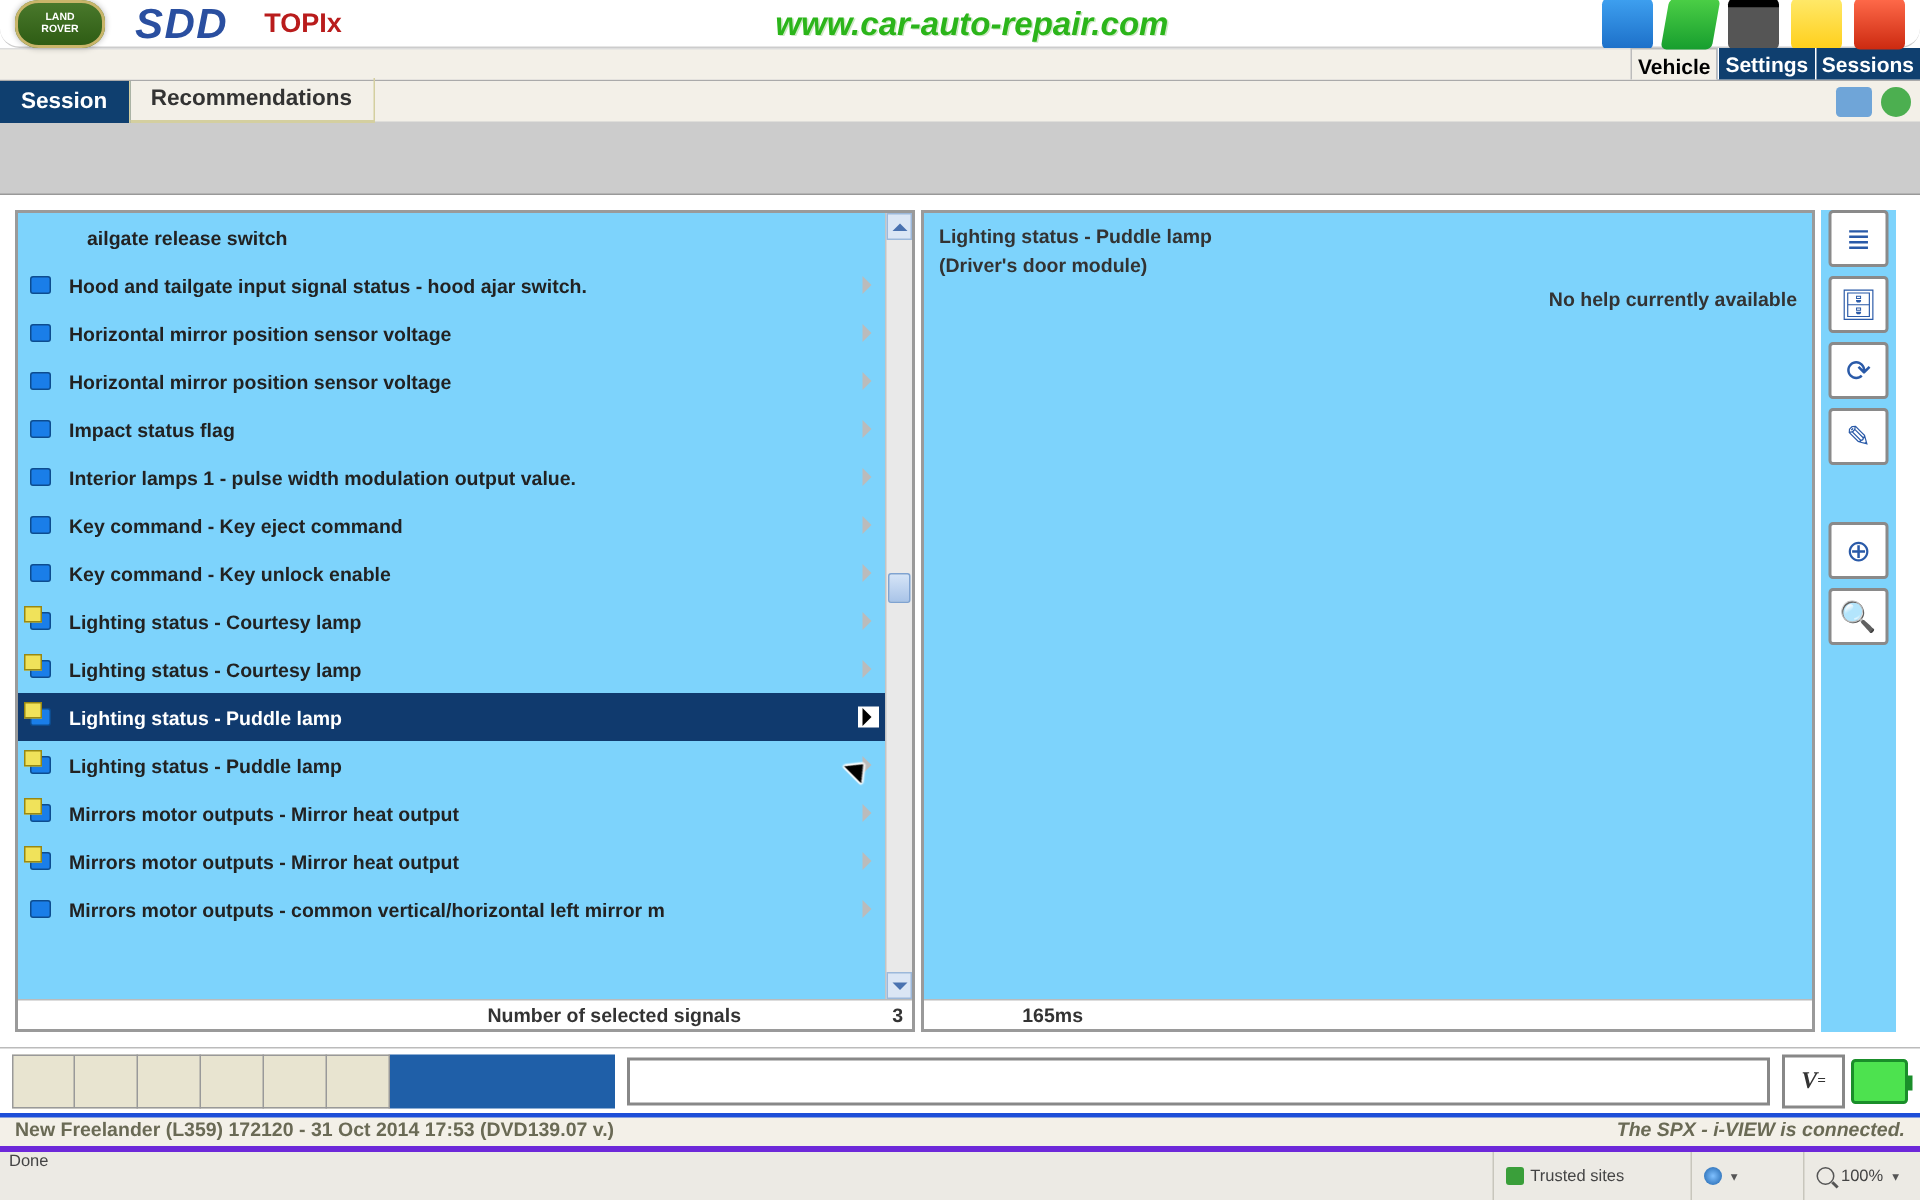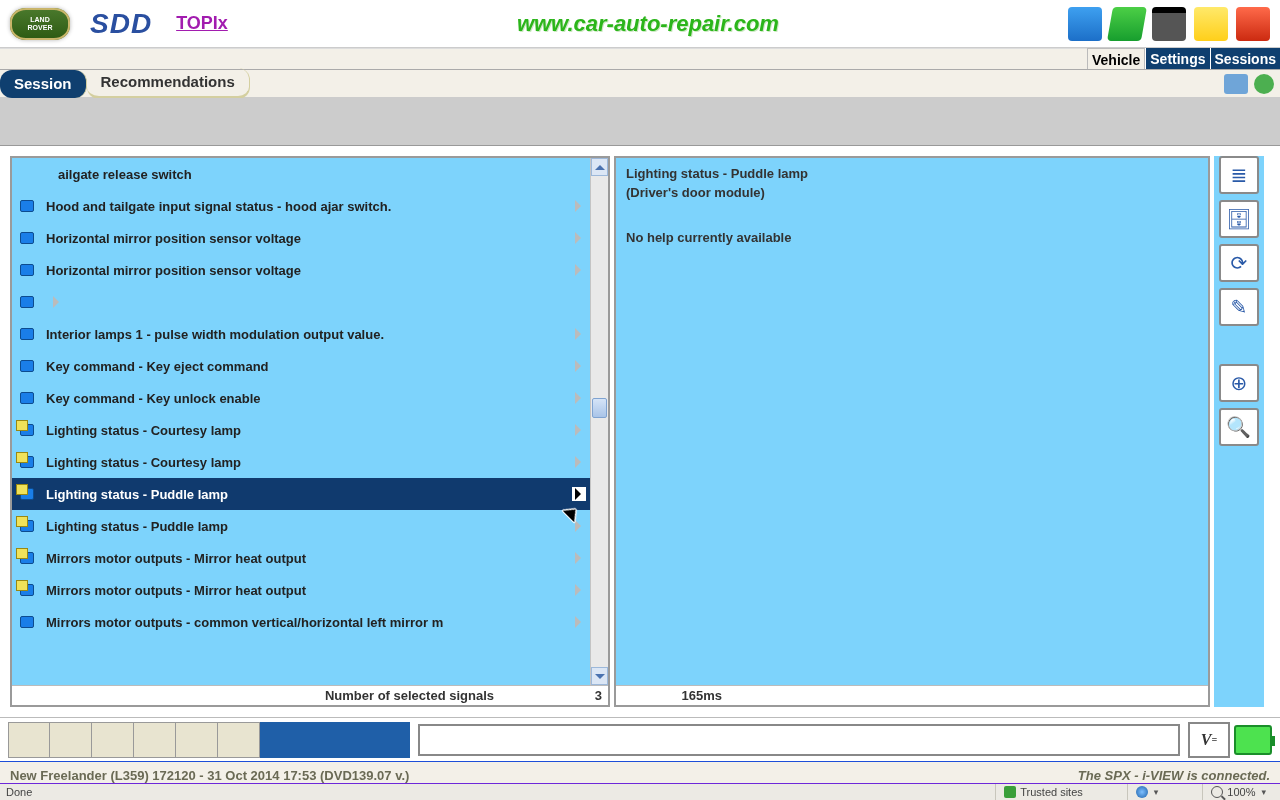--- a/index.html
+++ b/index.html
@@ -5,34 +5,34 @@
   * { box-sizing: border-box; margin: 0; padding: 0; }
   body {
     width: 1280px; height: 800px; overflow: hidden;
     font-family: Arial, Helvetica, sans-serif;
     font-size: 12px; color: #333;
     background: #fff;
     display: flex; flex-direction: column;
   }
   
   .header {
-    height: 48px; display: flex; align-items: center; padding: 4px 10px;
-    border-bottom: 1px solid #ccc; background: #fff;
+    height: 32px; display: flex; align-items: center; padding: 4px 10px;
+    border-bottom: 1px solid #ccc; background: #fff; border-radius: 13px;
   }
   .logo {
     width: 60px; height: 32px; border-radius: 16px/14px;
     background: linear-gradient(#4b7a2d,#2c5a12); position: relative;
     box-shadow: inset 0 0 0 2px #c9b56a, 0 0 4px rgba(0,0,0,.3);
   }
   .logo::after {
     content: "LAND\aROVER"; white-space: pre; color: #fff; font: 700 7px/8px Arial;
     position: absolute; inset: 0; display: flex; align-items: center; justify-content: center; text-align:center;
   }
   .sdd { font: italic 700 28px Arial; color: #2a4fa0; margin-left: 20px; letter-spacing: 1px; }
-  .topix { font: 700 18px Arial; color: #a21caf; margin-left: 24px; text-decoration: underline; }
+  .topix { font: 700 18px Arial; color: #b91c1c; margin-left: 24px; }
   .watermark {
     flex: 1; text-align: center;
     font: italic 700 22px "Comic Sans MS", Arial; color: #2bb51a;
     text-shadow: 1px 1px 0 #cde8c4;
   }
   .header-icons { display: flex; gap: 8px; }
   .hicon { width: 34px; height: 34px; border-radius: 4px; }
   .hicon.i1 { background: linear-gradient(#3ea0f0,#1c6fc8); }
   .hicon.i2 { background: linear-gradient(#4ccf46,#179e2e); transform: skewX(-10deg); }
   .hicon.i3 { background: #555; border-top: 6px solid #000; }
@@ -52,21 +52,20 @@
   .topnav-tab.a { background: #f3f0e8; color: #000; border:1px solid #bbb; border-bottom:none; }
 
   
   .secnav {
     height: 28px; display: flex; align-items: center; background: #f3f0e8;
     border-bottom: 1px solid #ccc; padding-right: 6px;
   }
   .sectab {
     padding: 0 14px; font: 700 15px/28px Arial; color: #333;
     border-right: 1px solid #d4cfa0;
-    border-radius: 12px;
   }
   .sectab.active { background: #0f3f6f; color: #fff; }
   .sectab.recs { border-bottom: 3px solid #d4cfa0; }
   .secnav-spacer { flex: 1; }
   .secnav-icon { width: 20px; height: 20px; margin-left: 6px; border-radius: 50%; }
   .secnav-icon.cam { background: #6fa5d8; border-radius: 3px; width:24px; position:relative; }
   .secnav-icon.dot { background: #4caf50; }
 
   
   .band { height: 48px; background: #ccc; border-bottom: 1px solid #999; }
@@ -127,21 +126,21 @@
     height: 20px; border-top: 1px solid #bbb; display: flex; align-items: center;
     padding: 0 6px; font: 700 13px Arial; background: #fff;
   }
   .statline .lbl { flex: 1; text-align: right; padding-right: 8px; }
   .statline .val { width: 100px; text-align: right; }
   .col.right .statline .lbl { text-align: right; }
 
   
   .detail { flex: 1; padding: 8px 10px; font: 700 13px Arial; overflow:hidden; }
   .detail .dline { margin-bottom: 4px; }
-  .detail .nohelp { margin-top: 30px; }
+  .detail .nohelp { margin-top: 8px; text-align: right; }
 
   
   .sbtn {
     width: 40px; height: 38px; border: 2px solid #8a8a8a; border-radius: 3px;
     background: #fff; display: flex; align-items: center; justify-content: center;
     font-size: 20px; color: #2a5aa8;
   }
   .sbtn.gap { margin-top: 32px; }
 
   
@@ -155,30 +154,30 @@
   .bluebar { width: 150px; height: 36px; background: #1f5fa8; margin-left:0; }
   .binput { flex: 1; height: 32px; border: 2px solid #888; margin: 0 8px; background:#fff; }
   .vdbl { width: 42px; height: 36px; border: 2px solid #888; display:flex;align-items:center;justify-content:center;
     font: italic 700 16px "Times New Roman"; }
   .batt { width: 38px; height: 30px; border: 2px solid #1a8e2a; border-radius: 3px;
     background: #4de24f; margin-left: 4px; position:relative; }
   .batt::after{content:"";position:absolute;right:-5px;top:9px;width:4px;height:10px;background:#1a8e2a;}
 
   
   .infostrip {
-    height: 22px; background: #f3f0e8; border-top: 1px solid #1d4ed8;
-    display: flex; align-items: flex-end; padding: 0 10px;
+    height: 22px; background: #f3f0e8; border-top: 3px solid #1d4ed8;
+    display: flex; align-items: flex-start; padding: 0 10px;
     font: 700 13px Arial; color: #6a6a55;
   }
   .infostrip .r { margin-left: auto; font-style: italic; }
 
   
   .browserbar {
-    height: 17px; background: #eceae4; border-top: 1px solid #6d28d9;
-    display: flex; align-items: center; font: 11px Tahoma, Arial; color: #444;
+    height: 36px; background: #eceae4; border-top: 4px solid #6d28d9;
+    display: flex; align-items: flex-start; font: 11px Tahoma, Arial; color: #444;
     padding: 0 6px;
   }
   .bsp { flex: 1; }
   .bseg { display: flex; align-items: center; gap: 4px; padding: 0 8px; border-left: 1px solid #c8c6bc; height: 100%; margin-left: 36px; }
   .shield { width:12px; height:12px; background: #3a9f3a; border-radius:2px; }
   .globe { width:12px; height:12px; background: radial-gradient(#7fc0ff,#1a5fa8); border-radius:50%; }
   .drop::after { content:"▾"; font-size:9px; margin-left:2px; color:#555; }
   .zoomglass { width:12px;height:12px;border:1.5px solid #555;border-radius:50%;position:relative;}
   .zoomglass::after{content:"";position:absolute;width:5px;height:1.5px;background:#555;right:-4px;bottom:-1px;transform:rotate(45deg);}
 
@@ -244,20 +243,21 @@
             <span class="txt">Horizontal mirror position sensor voltage</span>
             <span class="chev"></span>
           </div>
           <div class="row">
             <span class="ricon"></span>
             <span class="txt">Horizontal mirror position sensor voltage</span>
             <span class="chev"></span>
           </div>
           <div class="row">
             <span class="ricon"></span>
+            <span class="txt">Impact status flag</span>
             <span class="chev"></span>
           </div>
           <div class="row">
             <span class="ricon"></span>
             <span class="txt">Interior lamps 1 - pulse width modulation output value.</span>
             <span class="chev"></span>
           </div>
           <div class="row">
             <span class="ricon"></span>
             <span class="txt">Key command  -  Key eject command</span>

